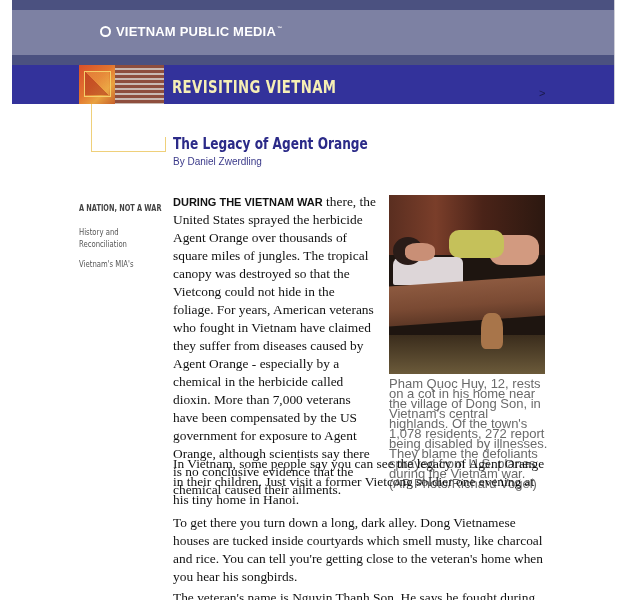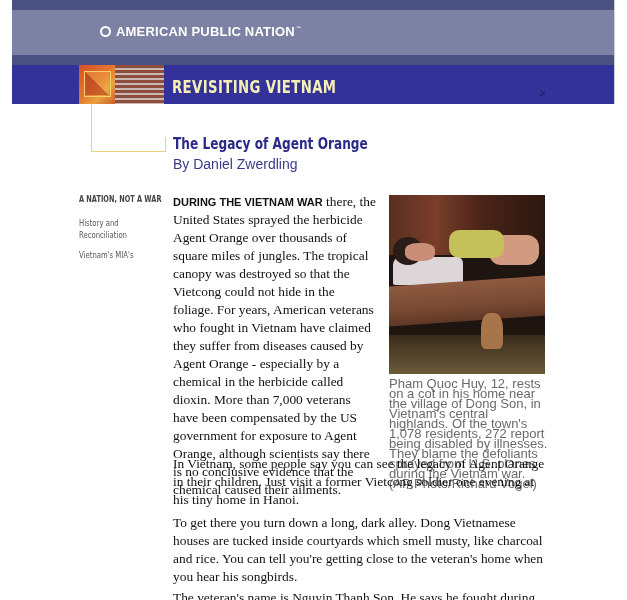--- a/index.html
+++ b/index.html
@@ -71,24 +71,24 @@
   }
 
   .article-title {
     position: absolute; left: 173px; top: 134px;
     font-family: "DejaVu Sans", sans-serif; font-weight: bold;
     color: #2b2a88; font-size: 16px; white-space: nowrap;
     transform: scaleX(0.76); transform-origin: left center;
   }
   .byline {
     position: absolute; left: 173px; top: 156px;
-    font-family: "Liberation Sans", sans-serif; font-size: 14px; color: #3b3a8a;
-  }
-
-  .sidenav { position: absolute; left: 79px; top: 195px; width: 85px; }
+    font-family: "Liberation Sans", sans-serif; font-size: 10px; color: #3b3a8a;
+  }
+
+  .sidenav { position: absolute; left: 79px; top: 204px; width: 85px; }
   .sidenav .nav-head {
     font-family: "DejaVu Sans", sans-serif; font-size: 8px; color: #444;
     font-weight: bold; transform: scaleX(0.82); transform-origin: left center; white-space: nowrap;
     display: block; margin-bottom: 14px;
   }
   .sidenav a {
     display: block; font-family: "DejaVu Sans", sans-serif; font-size: 8px; color: #555;
     text-decoration: none; line-height: 12px; margin-bottom: 8px;
     transform: scaleX(0.86); transform-origin: left center; white-space: nowrap;
   }
@@ -141,21 +141,21 @@
 <body>
 
 <div class="header">
   <div class="band-dark-top"></div>
   <div class="band-gray"></div>
   <div class="band-dark-mid"></div>
   <div class="band-blue"></div>
 
   <a class="apm-logo">
     <span class="apm-circle"></span>
-    <span>AMERICAN PUBLIC NATION</span>
+    <span>VIETNAM PUBLIC MEDIA</span>
     <span class="apm-tm">™</span>
   </a>
 
   <div class="banner-art">
     <div class="art-left"></div>
     <div class="art-left-diag"></div>
     <div class="art-left-box"></div>
     <div class="art-right"></div>
   </div>
 

